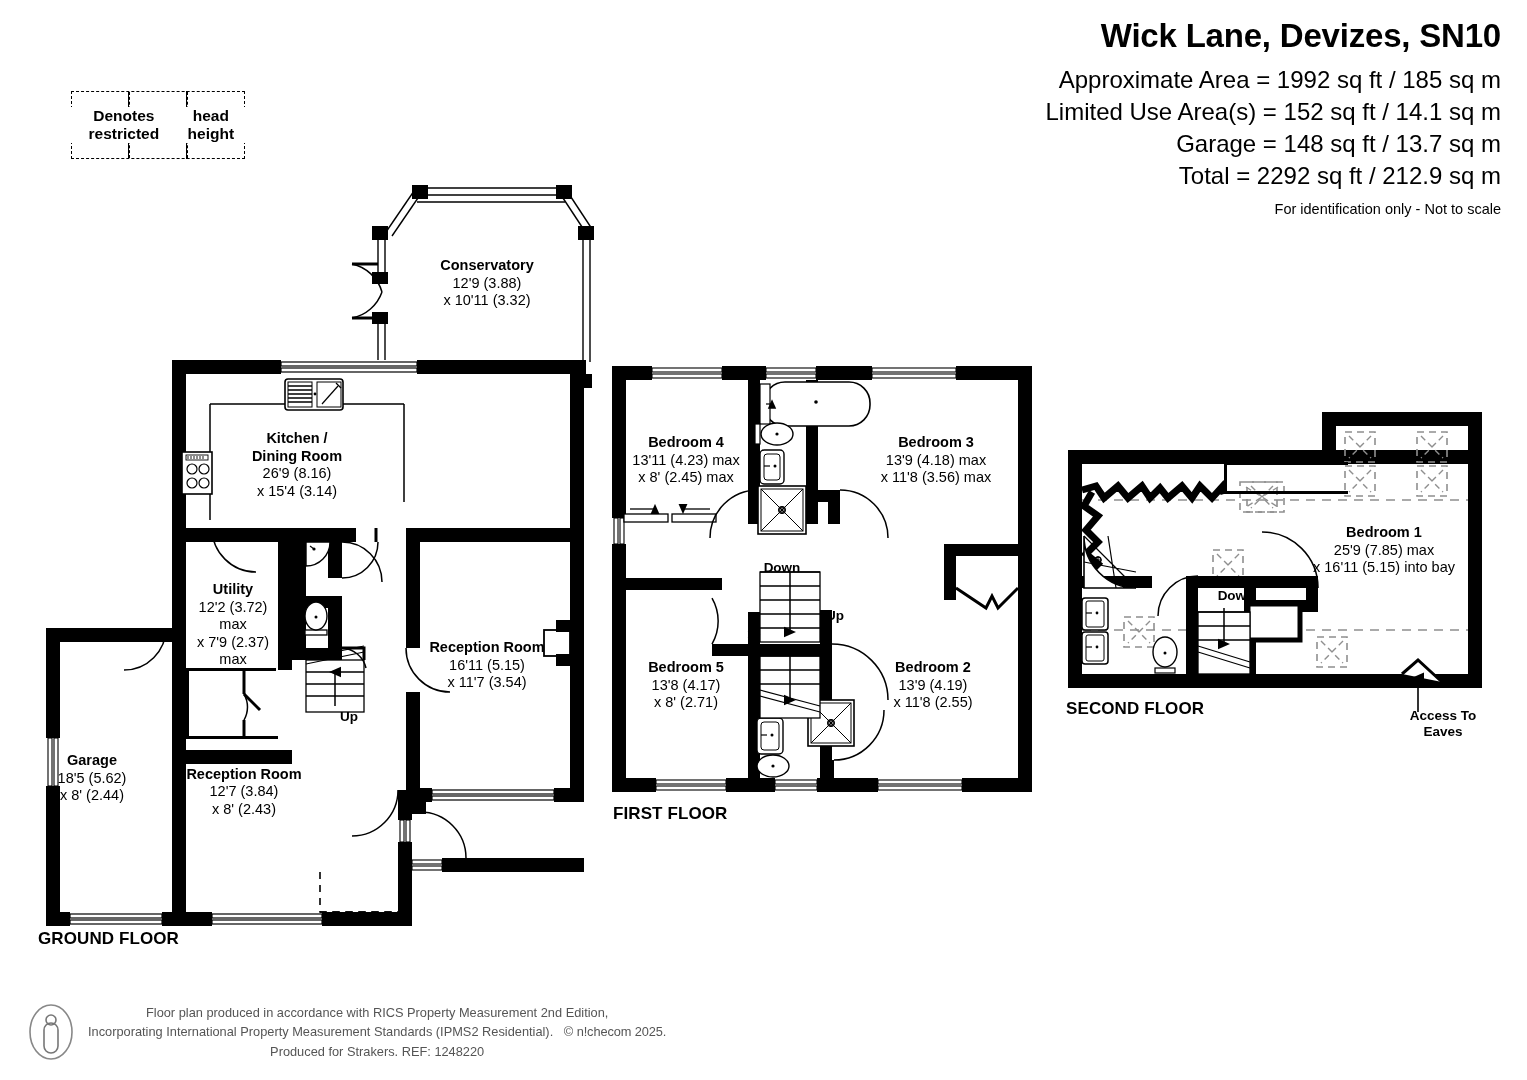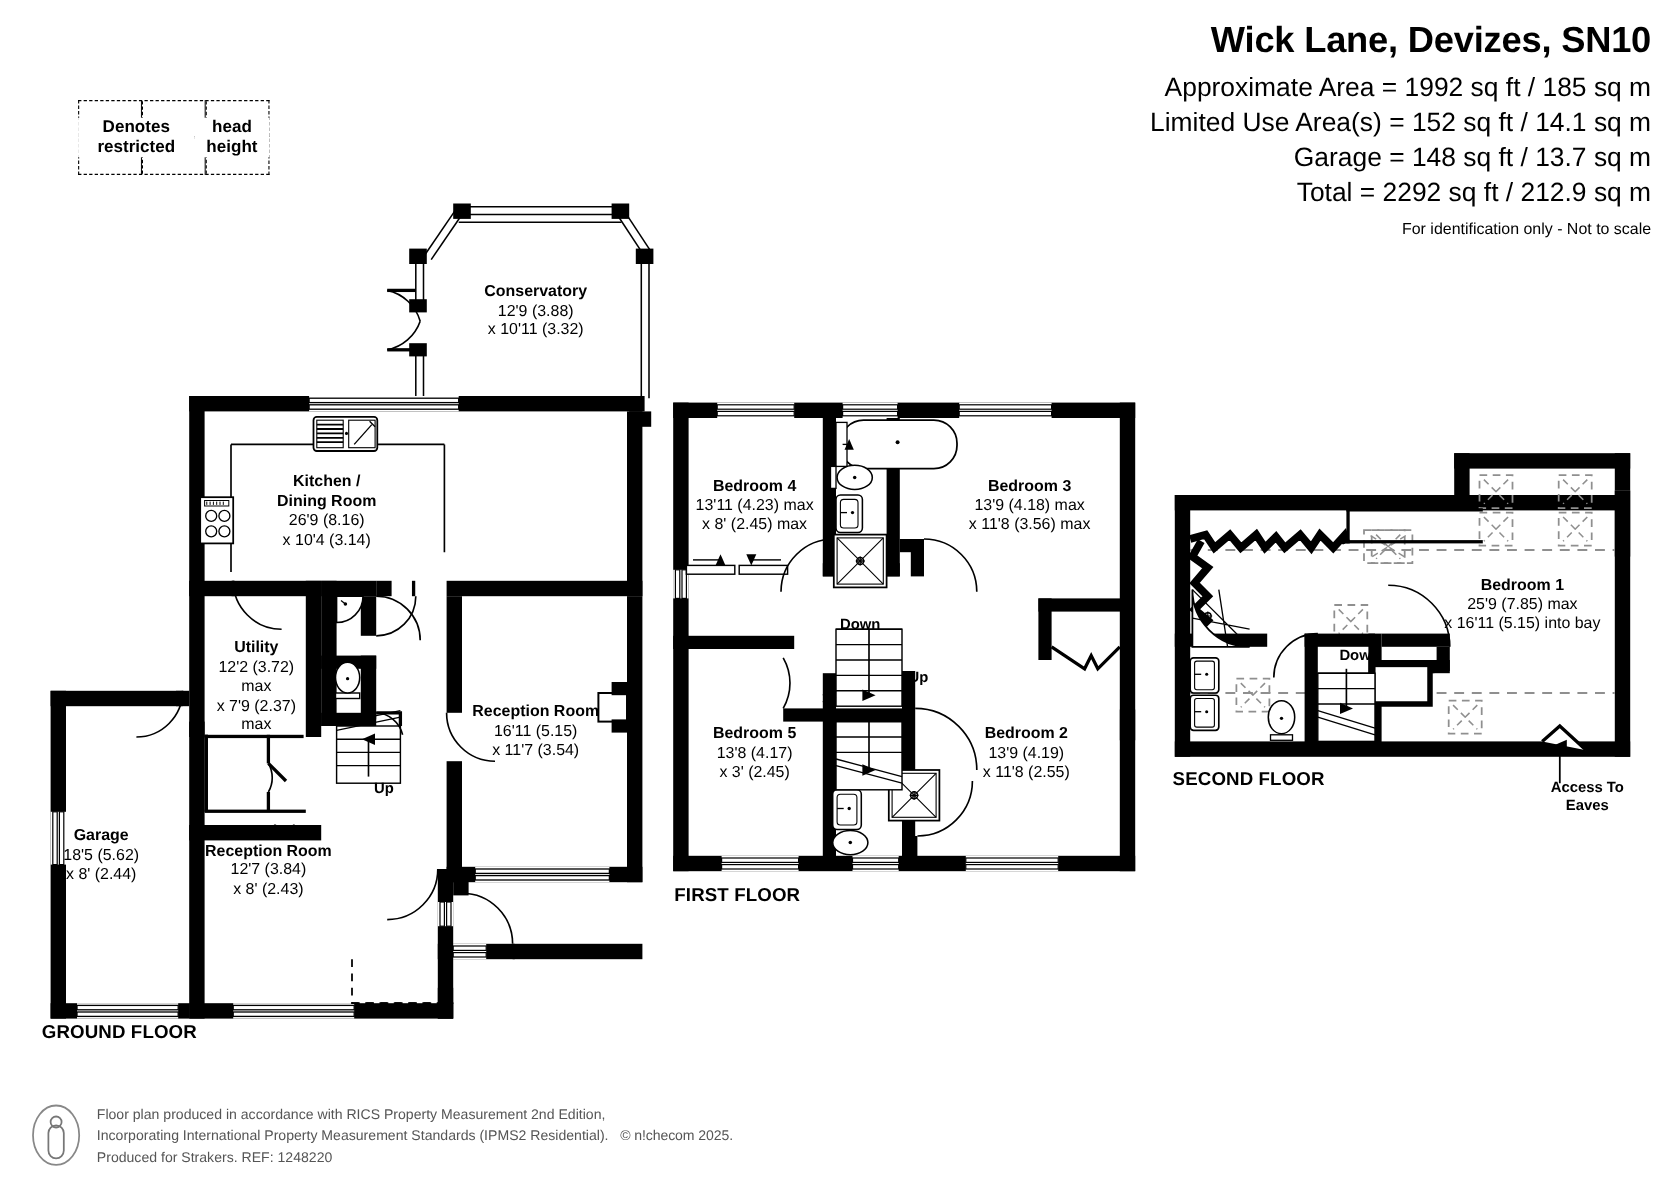--- a/index.html
+++ b/index.html
@@ -117,21 +117,21 @@
     text-align: center;
     transform: translateX(-50%);
     line-height: 1.2;
     padding-left: 28px;
   }
 
   
   #footer {
     position: absolute;
     left: 28px; bottom: 18px;
-    display: flex; align-items: center; gap: 14px;
+    display: flex; align-items: center; gap: 14px; text-align: center;
   }
   #footer-icon { flex: 0 0 auto; }
   #footer-text {
     font-size: 12.8px;
     line-height: 1.55;
     color: #555;
   }
   #footer-text div { white-space: nowrap; }
   .cpy { letter-spacing: -0.1px; }
 </style>
@@ -567,21 +567,21 @@
 <div class="lbl" style="left:487px; top:257px;">
   <span class="nm">Conservatory</span>
   <span class="dim">12'9 (3.88)</span>
   <span class="dim">x 10'11 (3.32)</span>
 </div>
 
 <div class="lbl" style="left:297px; top:430px;">
   <span class="nm">Kitchen /</span>
   <span class="nm">Dining Room</span>
   <span class="dim">26'9 (8.16)</span>
-  <span class="dim">x 10'4 (3.14)</span>
+  <span class="dim">x 15'4 (3.14)</span>
 </div>
 
 <div class="lbl" style="left:233px; top:581px;">
   <span class="nm">Utility</span>
   <span class="dim">12'2 (3.72)</span>
   <span class="dim">max</span>
   <span class="dim">x 7'9 (2.37)</span>
   <span class="dim">max</span>
 </div>
 
@@ -612,21 +612,21 @@
 
 <div class="lbl" style="left:936px; top:434px;">
   <span class="nm">Bedroom 3</span>
   <span class="dim">13'9 (4.18) max</span>
   <span class="dim">x 11'8 (3.56) max</span>
 </div>
 
 <div class="lbl" style="left:686px; top:659px;">
   <span class="nm">Bedroom 5</span>
   <span class="dim">13'8 (4.17)</span>
-  <span class="dim">x 3' (2.45)</span>
+  <span class="dim">x 8' (2.71)</span>
 </div>
 
 <div class="lbl" style="left:933px; top:659px;">
   <span class="nm">Bedroom 2</span>
   <span class="dim">13'9 (4.19)</span>
   <span class="dim">x 11'8 (2.55)</span>
 </div>
 
 <div class="lbl" style="left:1384px; top:524px;">
   <span class="nm">Bedroom 1</span>

